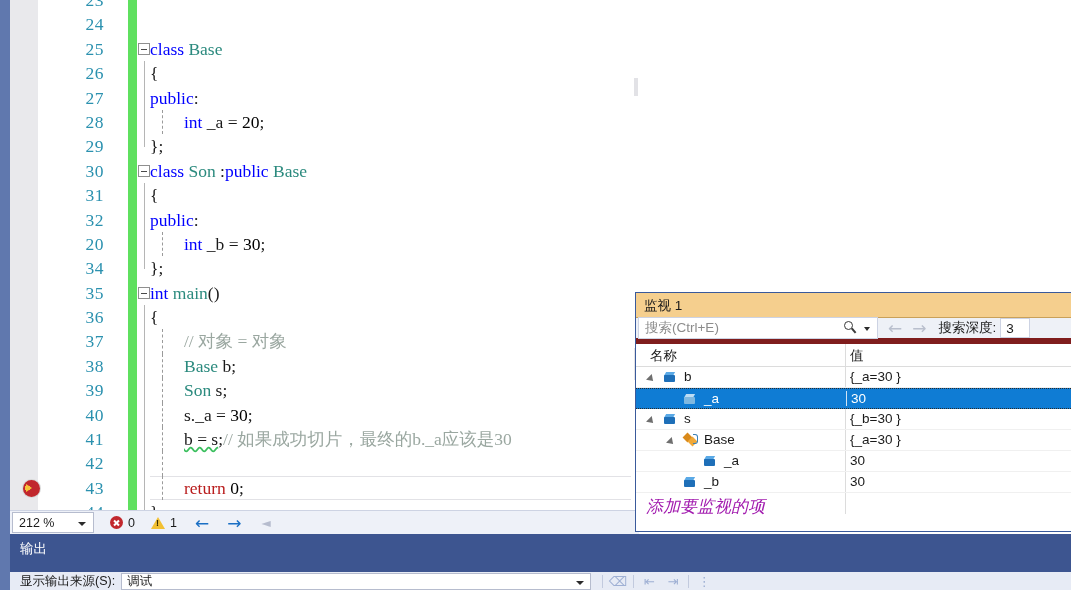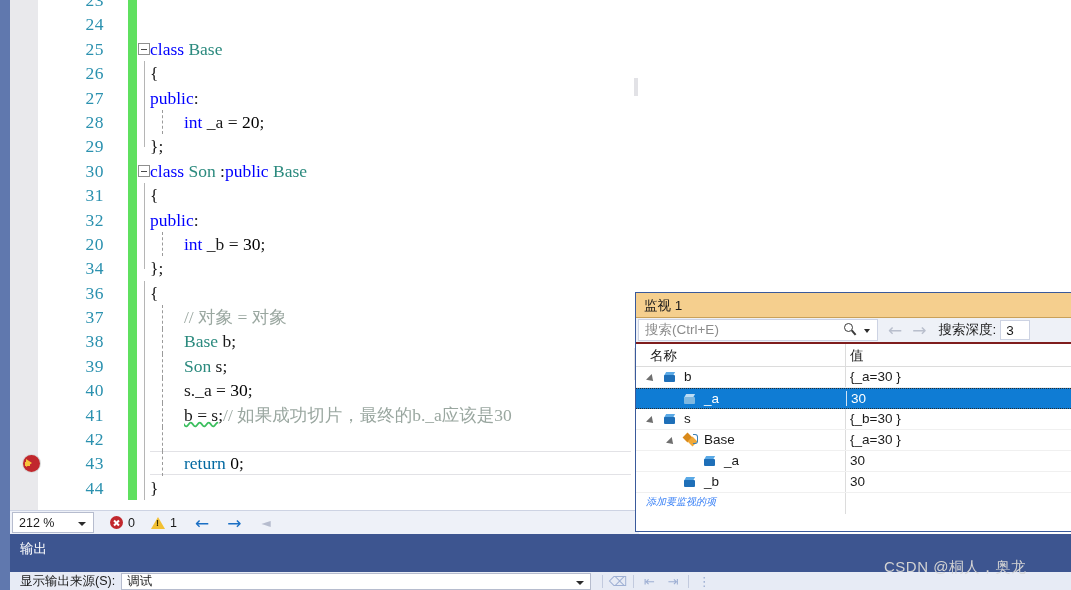--- a/index.html
+++ b/index.html
@@ -89,21 +89,21 @@
   .vline.v2 { left: 152px; }
 
   .code-text {
     position: absolute; left: 140px; top: 0;
     color: #000000;
   }
   .kw   { color: #0000ff; }
   .cls  { color: #2b8a7e; }
   .cmt  { color: #9aa7a0; }
   .num  { color: #000000; }
-  .ctl  { color: #0369a1; }
+  .ctl  { color: #b91c1c; }
   .plain{ color: #1a1a1a; }
   .squig {
     text-decoration: underline wavy #3bbf5e;
     text-decoration-skip-ink: none;
   }
   .cur-line-box {
     position: absolute; left: 140px; top: 0;
     right: 8px; height: 24px;
     border-top: 1px solid #e2e2e6;
     border-bottom: 1px solid #e2e2e6;
@@ -262,21 +262,21 @@
     border-bottom: 1px solid #c9a15a;
   }
   .watch-title span {
     position: absolute; left: 8px; top: 4px;
     font-size: 13.5px; color: #1a1a1a;
   }
   .watch-toolbar {
     position: absolute; left: 0; top: 25px;
     width: 435px; height: 26px;
     background: #eef1f7;
-    border-bottom: 2px solid #7f1d1d;
+    border-bottom: 6px solid #7f1d1d;
     display: flex; align-items: center;
   }
   .search-box {
     margin-left: 2px; width: 240px; height: 22px;
     background: #ffffff; border: 1px solid #cdd3e3;
     position: relative; display: flex; align-items: center;
   }
   .search-box .sph {
     margin-left: 6px; font-size: 13.5px; color: #8c8c8c;
   }
@@ -399,21 +399,21 @@
     border: 1.4px solid #3a7fb5;
     border-left: none;
     border-radius: 0 3px 3px 0;
   }
   .addrow {
     position: relative; height: 21px;
     background: #ffffff;
   }
   .addrow span {
     position: absolute; left: 10px; top: 2px;
-    font-size: 10px; color: #3b82f6;
+    font-size: 17px; color: #a21caf;
     font-style: italic;
   }
   .addrow .divr {
     position: absolute; left: 209px; top: 0;
     width: 1px; height: 21px; background: #dcdcdc;
   }
 
   
   .watermark {
     position: absolute; left: 884px; top: 558px;
@@ -510,20 +510,26 @@
           <span class="changebar"></span>
           <span class="vline v1"></span>
           <span class="vline v2 dashed"></span>
           <span class="code-text" style="left: 174px;"><span class="kw">int</span><span class="plain"> _b = </span><span class="num">30</span><span class="plain">;</span></span>
         </div>
         <div class="code-row">
           <span class="ln">34</span>
           <span class="changebar"></span>
           <span class="vline v1" style="height: 13px;"></span>
           <span class="code-text"><span class="plain">};</span></span>
+        </div>
+        <div class="code-row">
+          <span class="ln">35</span>
+          <span class="changebar"></span>
+          <span class="fold"></span>
+          <span class="code-text"><span class="kw">int</span><span class="plain"> </span><span class="cls">main</span><span class="plain">()</span></span>
         </div>
         <div class="code-row">
           <span class="ln">36</span>
           <span class="changebar"></span>
           <span class="vline v1"></span>
           <span class="code-text"><span class="plain">{</span></span>
         </div>
         <div class="code-row">
           <span class="ln">37</span>
           <span class="changebar"></span>
@@ -714,14 +720,13 @@
         <span class="oi">⌫</span>
         <span class="vsep"></span>
         <span class="oi">⇤</span>
         <span class="oi">⇥</span>
         <span class="vsep"></span>
         <span class="oi">⋮</span>
       </div>
     </div>
   </div>
 
-  <div class="watermark">CSDN @桐人，奥龙</div>
 </div>
 
 </body></html>

